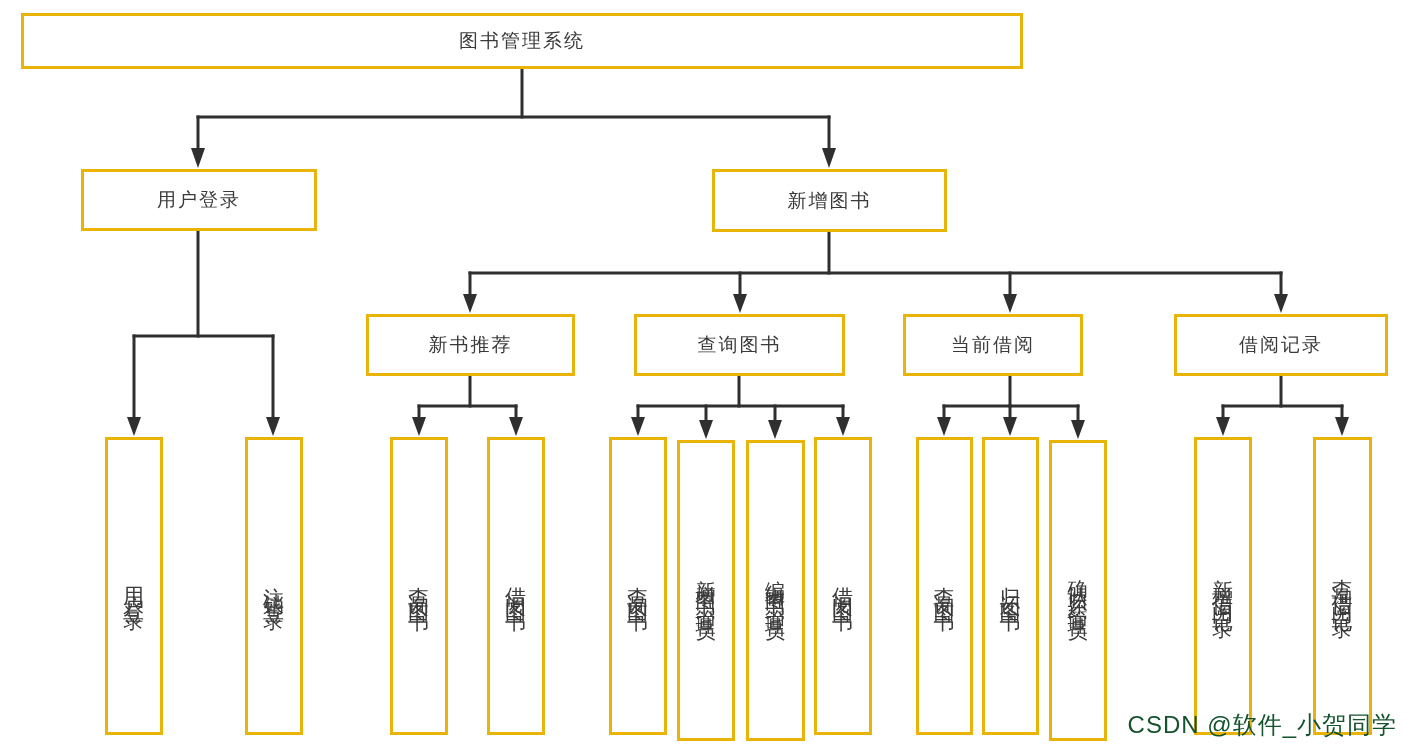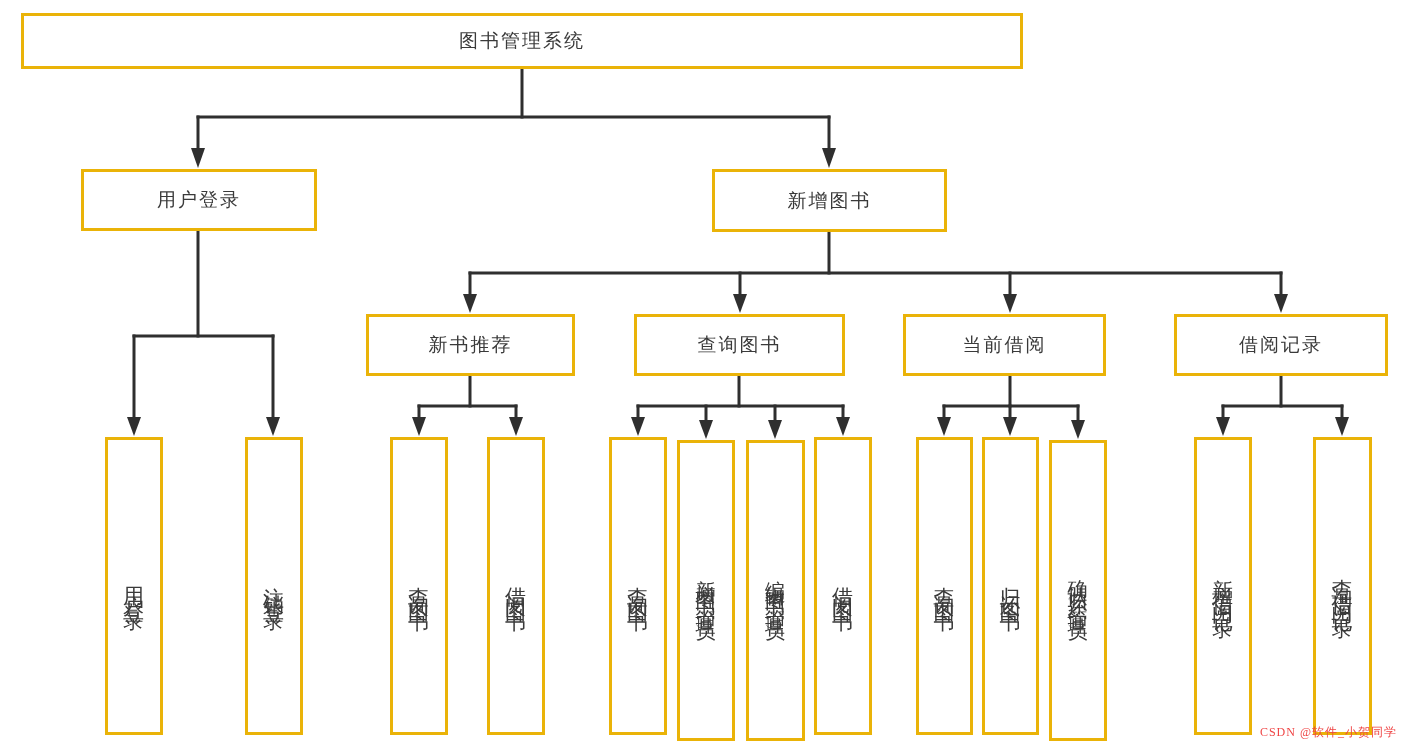--- a/index.html
+++ b/index.html
@@ -29,45 +29,44 @@
     letter-spacing: 8px;
     line-height: 1;
   }
   .vnode.long { letter-spacing: 6px; font-size: 20px; }
   
   #n-root            { left: 21px;   top: 13px;  width: 1002px; height: 56px; }
   #n-user-login      { left: 81px;   top: 169px; width: 236px;  height: 62px; }
   #n-book-mgmt       { left: 712px;  top: 169px; width: 235px;  height: 63px; }
   #n-new-book        { left: 366px;  top: 314px; width: 209px;  height: 62px; }
   #n-book-borrow     { left: 634px;  top: 314px; width: 211px;  height: 62px; }
-  #n-current-borrow  { left: 903px;  top: 314px; width: 203px;  height: 62px; }
+  #n-current-borrow  { left: 903px;  top: 314px; width: 180px;  height: 62px; }
   #n-borrow-record   { left: 1174px; top: 314px; width: 214px;  height: 62px; }
   
   #l-ul-1 { left: 105px;  top: 437px; width: 58px; height: 298px; }
   #l-ul-2 { left: 245px;  top: 437px; width: 58px; height: 298px; }
   #l-nb-1 { left: 390px;  top: 437px; width: 58px; height: 298px; }
   #l-nb-2 { left: 487px;  top: 437px; width: 58px; height: 298px; }
   #l-bb-1 { left: 609px;  top: 437px; width: 58px; height: 298px; }
   #l-bb-2 { left: 677px;  top: 440px; width: 58px; height: 301px; }
   #l-bb-3 { left: 746px;  top: 440px; width: 59px; height: 301px; }
   #l-bb-4 { left: 814px;  top: 437px; width: 58px; height: 298px; }
   #l-cb-1 { left: 916px;  top: 437px; width: 57px; height: 298px; }
   #l-cb-2 { left: 982px;  top: 437px; width: 57px; height: 298px; }
   #l-cb-3 { left: 1049px; top: 440px; width: 58px; height: 301px; }
   #l-br-1 { left: 1194px; top: 437px; width: 58px; height: 298px; }
   #l-br-2 { left: 1313px; top: 437px; width: 59px; height: 298px; }
   #watermark {
     position: absolute;
     right: 8px;
     bottom: 6px;
-    font-size: 12px;
-    color: #ef4444;
+    font-size: 24px;
+    color: #14532d;
     letter-spacing: 1px;
     white-space: nowrap;
-    font-family: Liberation Serif, serif;
   }
 </style>
 </head>
 <body>
 
 <div id="stage">
 
   <svg id="wires" viewBox="0 0 1405 747" xmlns="http://www.w3.org/2000/svg">
     <g stroke="#2f2f2f" stroke-width="3" fill="none" stroke-linecap="square">
 

